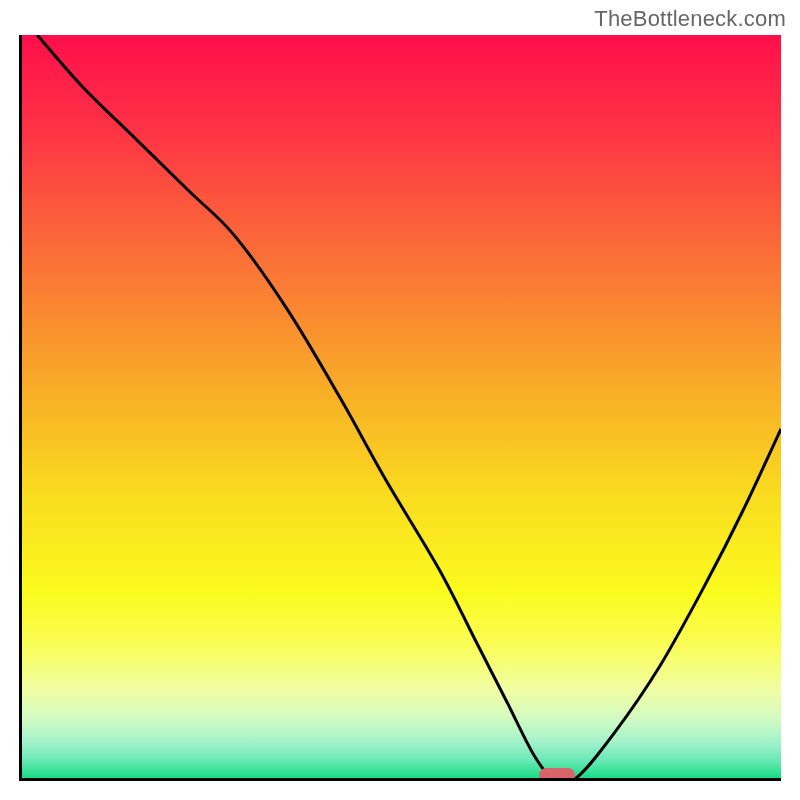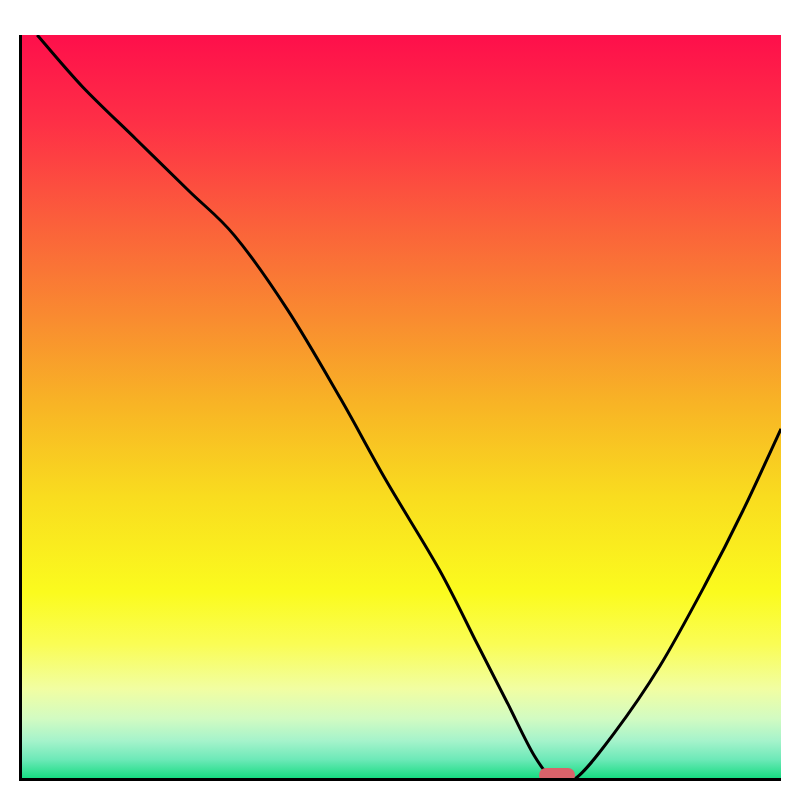--- a/index.html
+++ b/index.html
@@ -60,20 +60,21 @@
     height: 14px;
     border-radius: 7px;
     background: #d9636a;
   }
 </style>
 </head>
 <body>
 
 <div class="container">
 
+  <div class="watermark">TheBottleneck.com</div>
 
   <div class="gradient-area">
     <svg class="gradient-bg" viewBox="0 0 759 743" preserveAspectRatio="none">
       <defs>
         <linearGradient id="heat" x1="0" y1="0" x2="0" y2="1">
             <stop offset="0.00%" stop-color="#fe0f4b"></stop>
             <stop offset="12.00%" stop-color="#fe3046"></stop>
             <stop offset="25.00%" stop-color="#fb5f3b"></stop>
             <stop offset="38.00%" stop-color="#f98b30"></stop>
             <stop offset="50.00%" stop-color="#f8b525"></stop>

